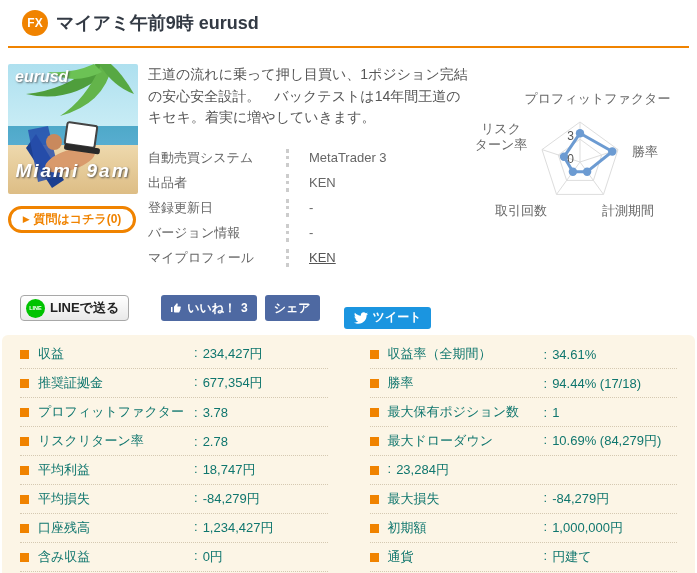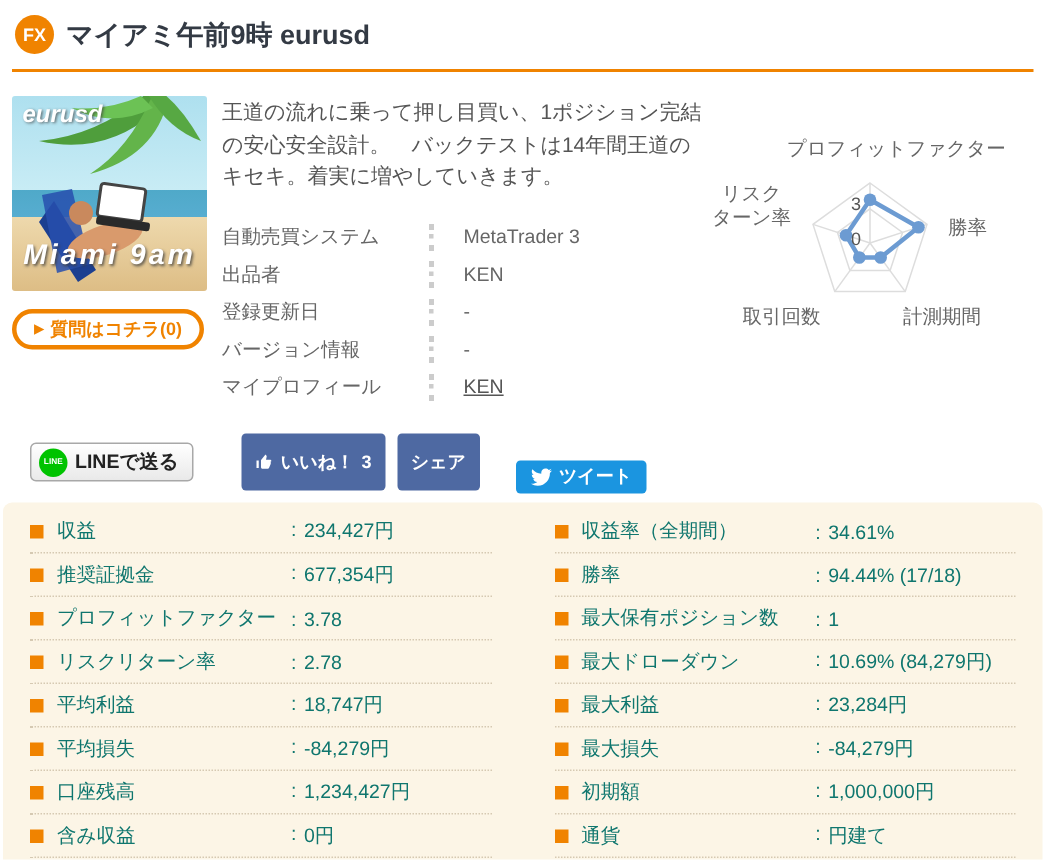--- a/index.html
+++ b/index.html
@@ -7,21 +7,21 @@
     --facebook-blue:#4e69a2; --twitter-blue:#1b95e0; --line-green:#00c300;
     --row-divider:#d5c9b2;
   }
   *{box-sizing:border-box;}
   html,body{margin:0;padding:0;}
   body{
     width:697px;height:573px;overflow:hidden;background:#fff;
     font-family:"Liberation Sans","DejaVu Sans",sans-serif;color:#555;
   }
   
-  .header{display:flex;align-items:center;gap:8px;padding:10px 10px 8px;}
+  .header{display:flex;align-items:center;gap:8px;padding:10px 22px 8px;}
   .fx-badge{
     width:26px;height:26px;border-radius:50%;background:var(--accent);
     color:#fff;font-weight:bold;font-size:12px;display:flex;
     align-items:center;justify-content:center;flex:none;
   }
   .page-title{font-size:18px;font-weight:bold;color:#333a44;}
   .accent-line{border-top:2px solid var(--accent);margin:2px 8px 0;}
   
   .main{display:flex;padding:16px 8px 0;gap:10px;}
   .left-col{width:130px;flex:none;}
@@ -80,21 +80,21 @@
     font-family:inherit;font-size:13px;font-weight:bold;color:#222;height:26px;
   }
   .line-icon{
     width:19px;height:19px;border-radius:50%;background:var(--line-green);
     display:flex;align-items:center;justify-content:center;flex:none;
   }
   .line-icon span{color:#fff;font-size:5.5px;font-weight:bold;letter-spacing:0;}
   .fb-btn{
     display:flex;align-items:center;gap:5px;background:var(--facebook-blue);
     border:none;border-radius:3px;color:#fff;font-weight:bold;font-size:12px;
-    height:38px;padding:0 9px;cursor:pointer;font-family:inherit;
+    height:26px;padding:0 9px;cursor:pointer;font-family:inherit;
   }
   .like-btn{margin-left:32px;}
   .share-btn{margin-left:8px;}
   .tweet-btn{
     margin-left:24px;display:flex;align-items:center;gap:5px;background:var(--twitter-blue);
     border:none;border-radius:3px;color:#fff;font-weight:bold;font-size:12px;
     height:22px;padding:0 10px;cursor:pointer;font-family:inherit;margin-top:19px;
   }
   
   .stats-panel{
@@ -323,21 +323,20 @@
     <div class="stat-row">
       <span class="bullet"></span>
       <span class="stat-label">最大ドローダウン</span>
       <span class="stat-value">
           <i class="colon">:</i>
           <span>10.69% (84,279円)</span>
         </span>
     </div>
     <div class="stat-row">
       <span class="bullet"></span>
-      <span class="stat-label">最大利益</span>
       <span class="stat-value">
           <i class="colon">:</i>
           <span>23,284円</span>
         </span>
     </div>
     <div class="stat-row">
       <span class="bullet"></span>
       <span class="stat-label">最大損失</span>
       <span class="stat-value">
           <i class="colon">:</i>

